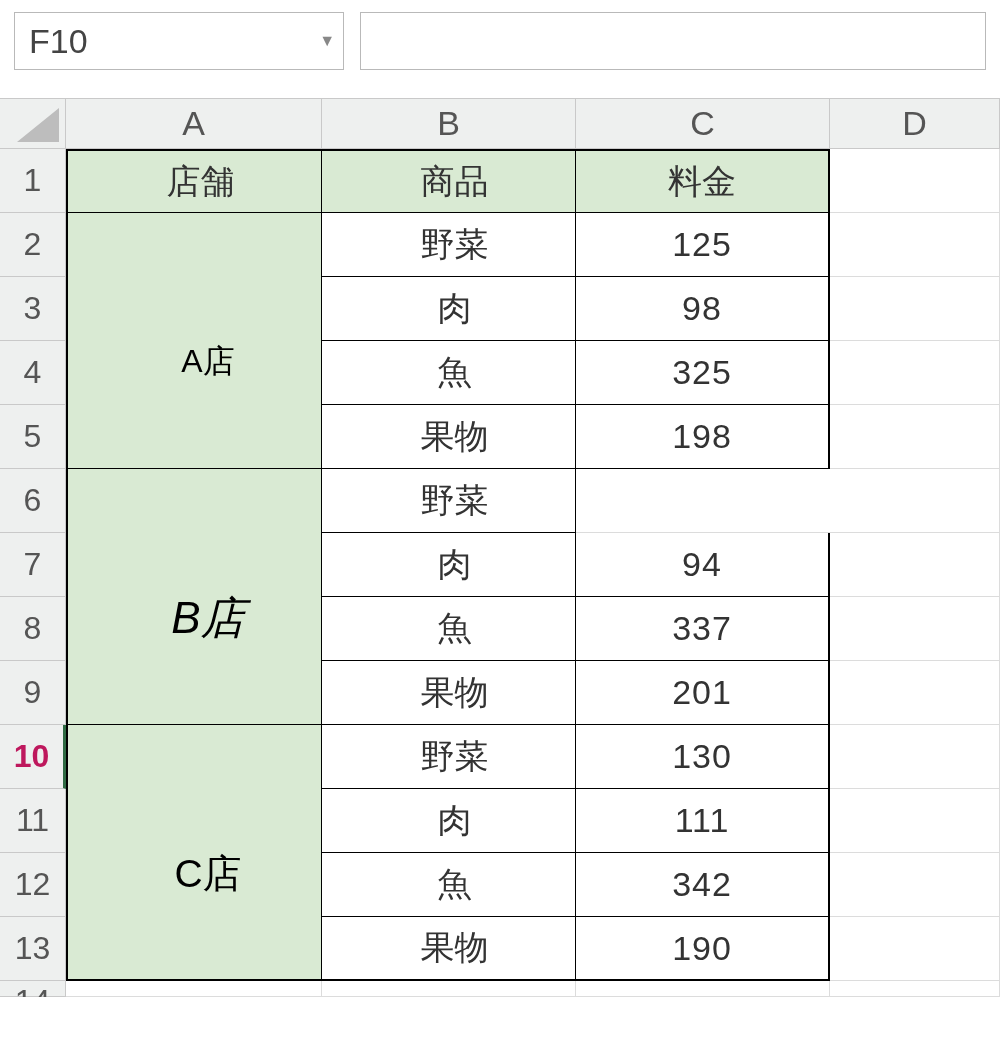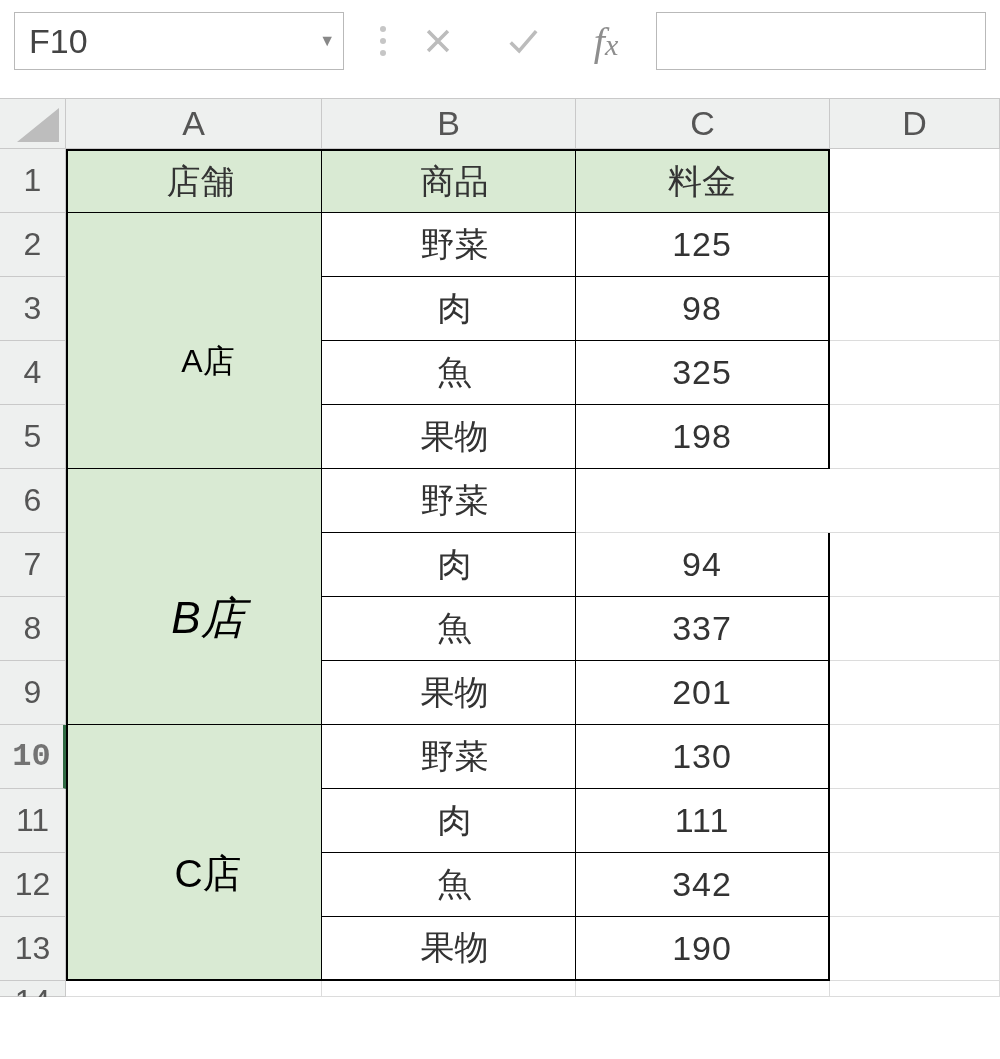--- a/index.html
+++ b/index.html
@@ -7,21 +7,21 @@
     margin: 0;
     font-family: "Meiryo", "MS PGothic", sans-serif;
     background: #fff;
     width: 1000px;
   }
   
   .formula-bar {
     display: flex;
     align-items: center;
     padding: 12px 14px 10px 14px;
-    gap: 0;
+    gap: 8px;
   }
   .name-box {
     width: 330px;
     height: 58px;
     border: 1px solid #b9b9b9;
     display: flex;
     align-items: center;
     justify-content: space-between;
     background: #fff;
     padding: 0 8px 0 14px;
@@ -126,23 +126,22 @@
     display:flex;
     align-items:center;
     justify-content:center;
     font-size: 32px;
     color:#555;
     font-family: Arial, sans-serif;
     background:#eef0ef;
   }
   .row-h.active {
     font-weight: bold;
-    color: #737373;
+    color: #be185d;
     border-right: 3px solid #2f6b43;
-    font-family: Liberation Mono, monospace;
   }
   .g-cell {
     border-right: 1px solid #dcdcdc;
     border-bottom: 1px solid #dcdcdc;
     display:flex;
     align-items:center;
     justify-content:center;
     font-size: 34px;
     color:#333;
     background:#fff;
@@ -161,40 +160,20 @@
   .num-font { font-family: Arial, sans-serif; letter-spacing:1px; }
 </style>
 </head>
 <body>
 
 <div class="formula-bar">
   <div class="name-box">
     <span class="name-box-text">F10</span>
     <span class="name-box-drop">▼</span>
   </div>
-  <div class="fx-buttons">
-    <div class="fx-dots">
-        <span></span>
-        <span></span>
-        <span></span>
-      </div>
-    <div class="fx-btn">
-      <svg width="34" height="34" viewBox="0 0 24 24">
-          <path d="M5 5 L19 19 M19 5 L5 19" stroke="#bcbcbc" stroke-width="2.5" fill="none"></path>
-        </svg>
-    </div>
-    <div class="fx-btn">
-      <svg width="44" height="34" viewBox="0 0 24 24">
-          <path d="M4 13 L10 19 L22 5" stroke="#bcbcbc" stroke-width="2.5" fill="none"></path>
-        </svg>
-    </div>
-    <div class="fx-btn">
-      <span class="fx-func">f<span style="font-size:30px;">x</span></span>
-    </div>
-  </div>
   <div class="formula-input"></div>
 </div>
 
 <div class="grid-area">
   <div class="col-headers">
     <div class="corner"></div>
     <div class="col-h col-A">A</div>
     <div class="col-h col-B">B</div>
     <div class="col-h col-C">C</div>
     <div class="col-h col-D">D</div>

